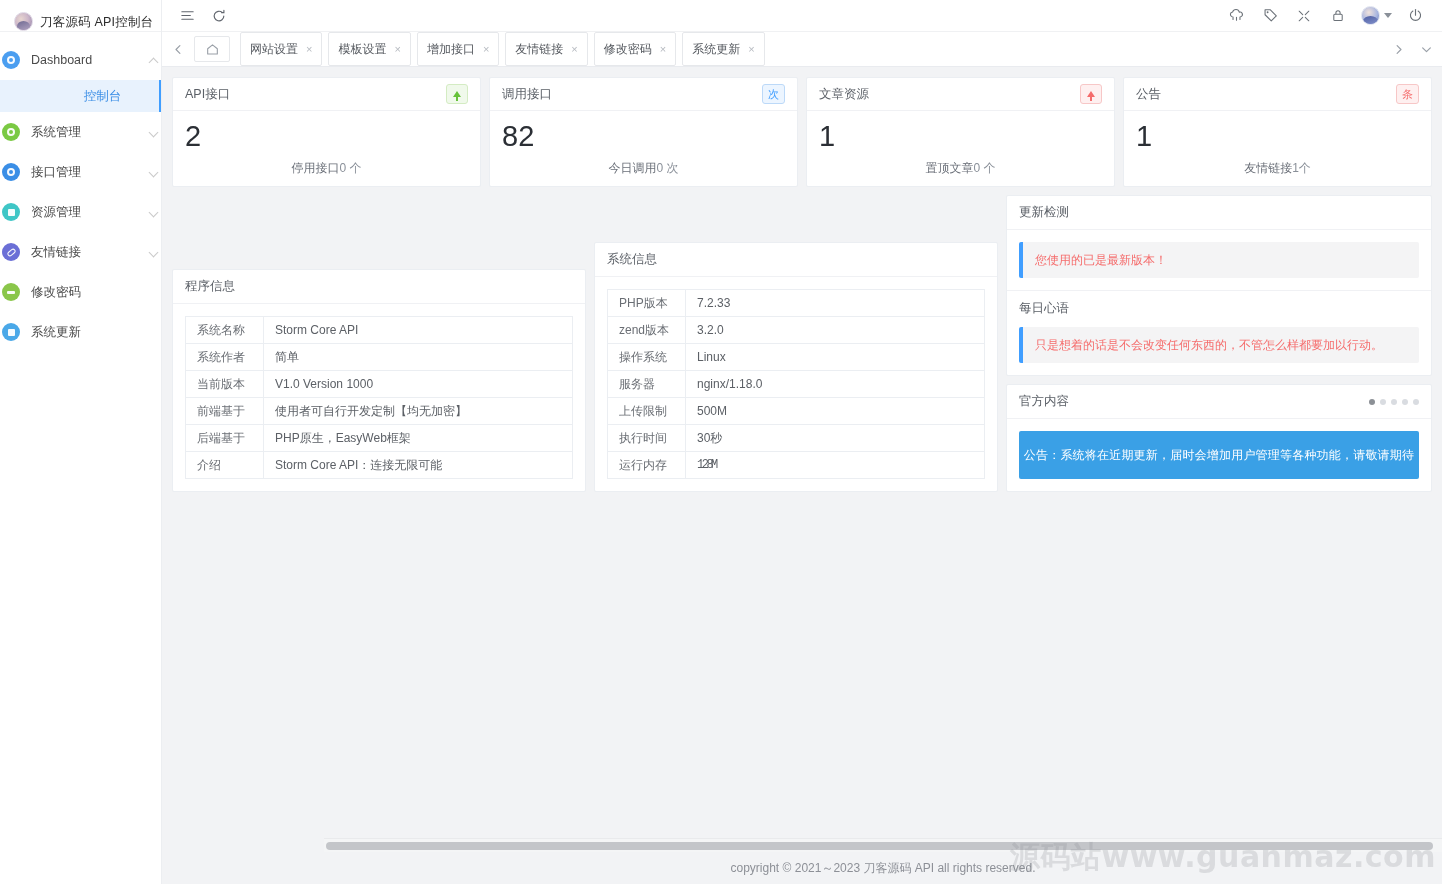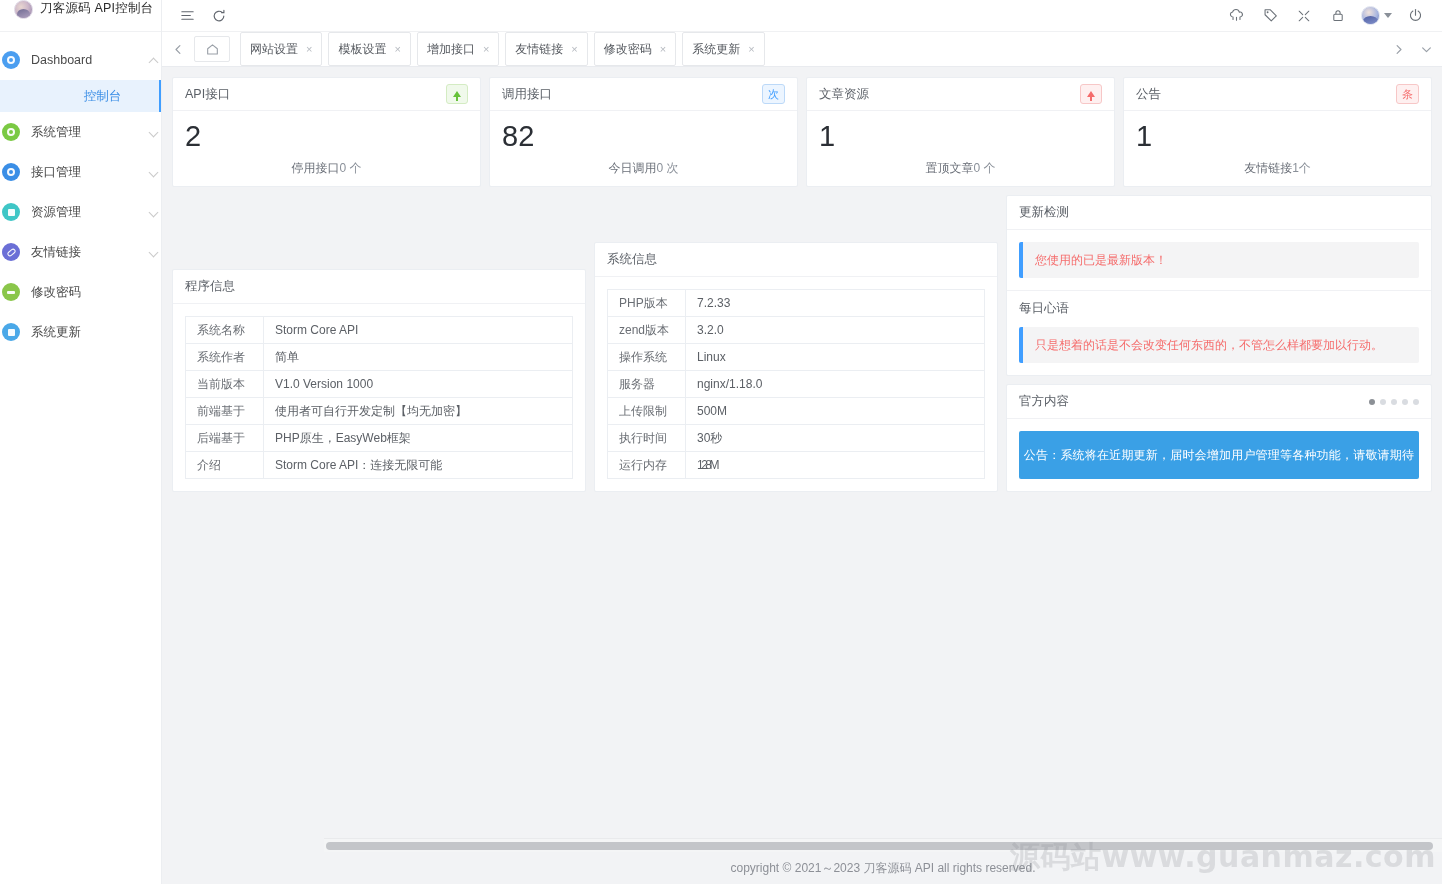--- a/index.html
+++ b/index.html
@@ -13,21 +13,21 @@
   .app { position: relative; width: 1442px; height: 884px; display: flex; }
 
   
   .sidebar {
     width: 162px; height: 884px; background: #ffffff;
     border-right: 1px solid #eceef1;
     display: flex; flex-direction: column; flex: 0 0 162px;
     position: relative; z-index: 5;
   }
   .logo-bar {
-    height: 32px; display: flex; align-items: flex-start; gap: 7px;
+    height: 32px; display: flex; align-items: flex-end; gap: 7px;
     padding-left: 14px; border-bottom: 1px solid #f0f1f3;
   }
   .logo-avatar {
     width: 19px; height: 19px; border-radius: 50%;
     background: radial-gradient(circle at 35% 35%, #e8d6d0 0%, #cdb7c9 45%, #8f7fa8 100%);
     border: 1px solid #ded7e4; flex: 0 0 19px; position: relative; overflow: hidden;
   }
   .logo-avatar::after {
     content: ""; position: absolute; left: 2px; top: 8px;
     width: 13px; height: 11px; border-radius: 50% 50% 40% 40%;
@@ -179,21 +179,21 @@
 
   table.info { width: 100%; border-collapse: collapse; table-layout: fixed; }
   table.info td {
     border: 1px solid #ebeef2; height: 27px; font-size: 12px; padding: 0 11px;
     color: #56595e; vertical-align: middle;
   }
   table.info td.k { width: 78px; color: #6a6e74; background: #fff; }
   table.info td.v { color: #5c6066; }
   .obscured {
     color: #8f9399; letter-spacing: -2.5px; filter: blur(.35px);
-    font-family: Liberation Sans, sans-serif; font-size: 11px;
+    font-family: Liberation Mono, monospace; font-size: 11px;
   }
 
   
   .alert {
     background: #f4f4f5; border-left: 4px solid #409eff; border-radius: 2px;
     padding: 9px 12px; font-size: 12px; color: #f56c6c; line-height: 1.5;
   }
   .divider { height: 1px; background: #f0f1f4; margin: 12px -12px 0 -12px; }
   .carousel-dots { display: flex; gap: 5px; margin-left: auto; }
   .dot { width: 6px; height: 6px; border-radius: 50%; background: #d9dce1; cursor: pointer; }

